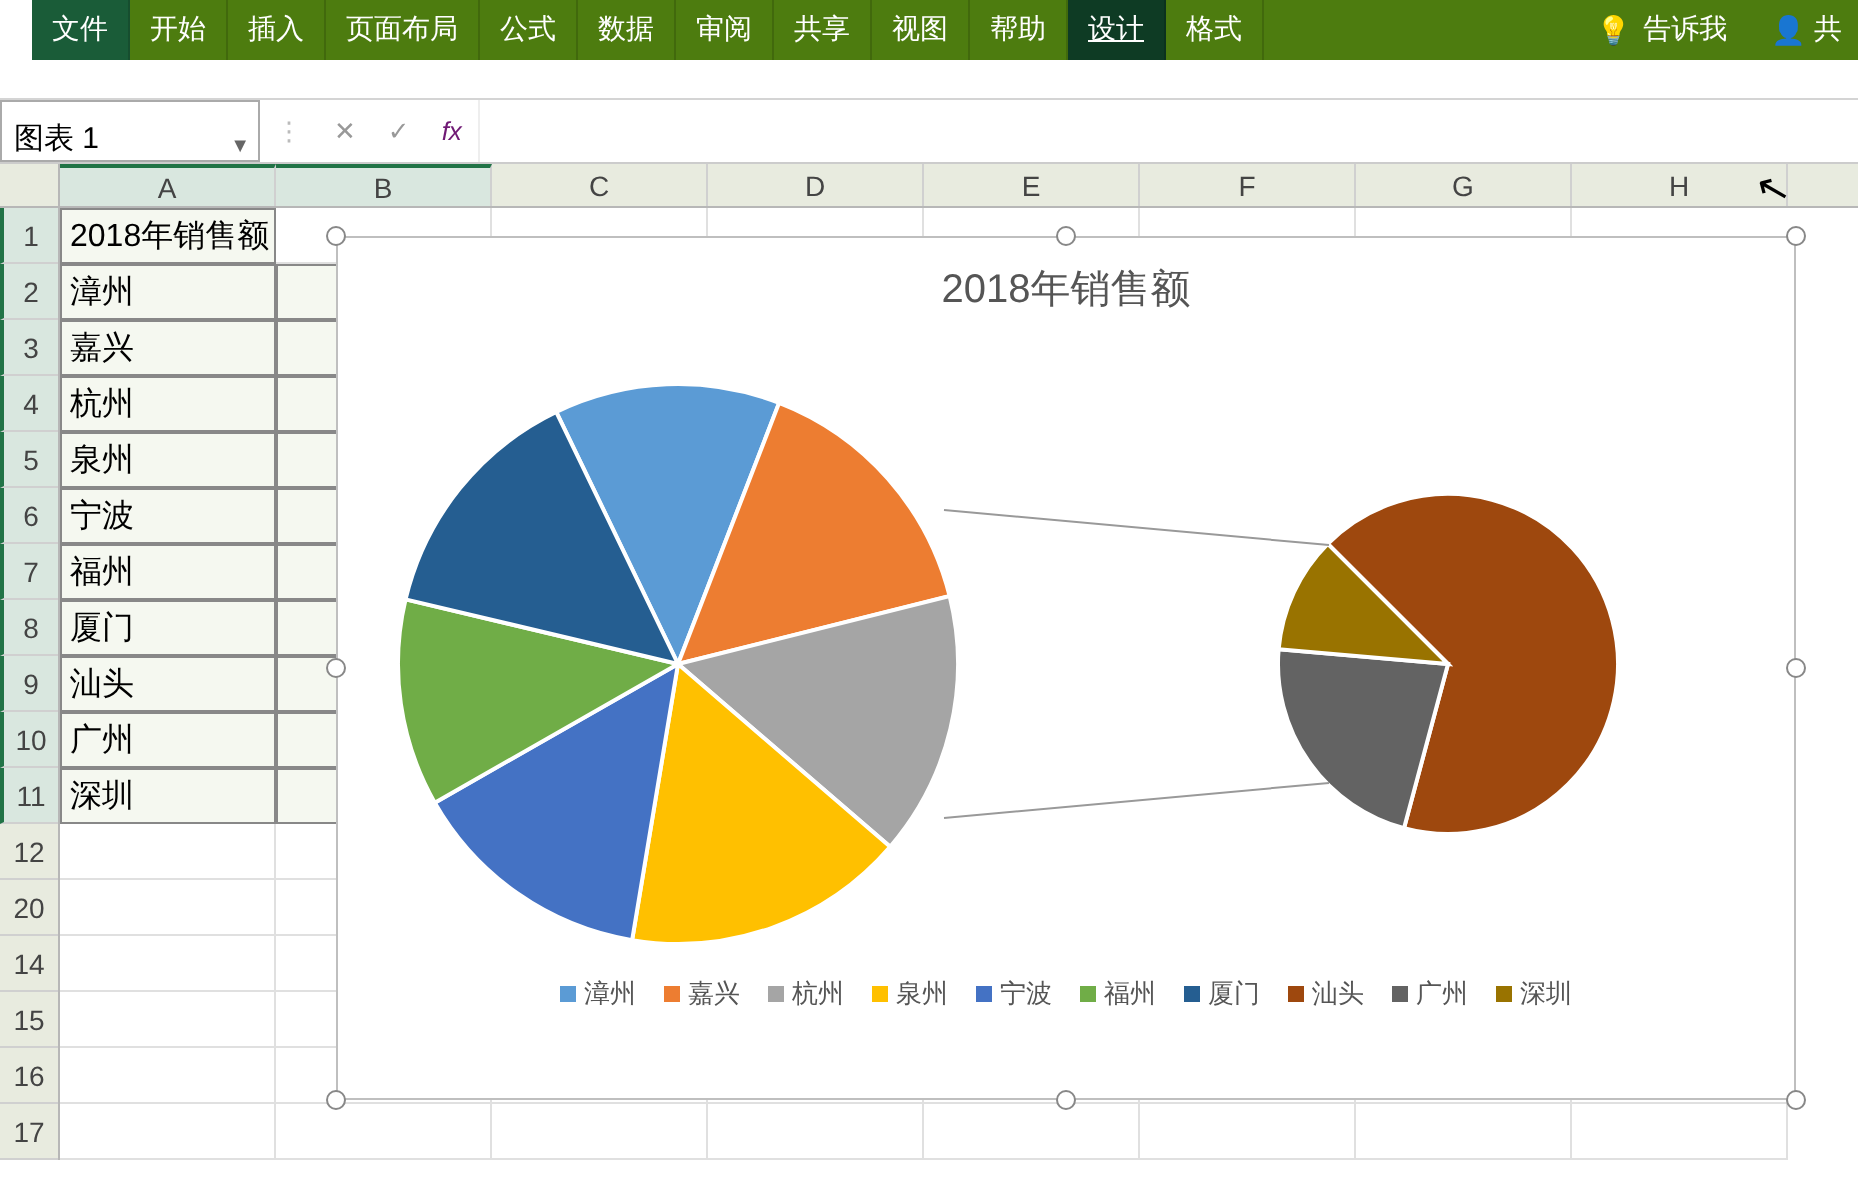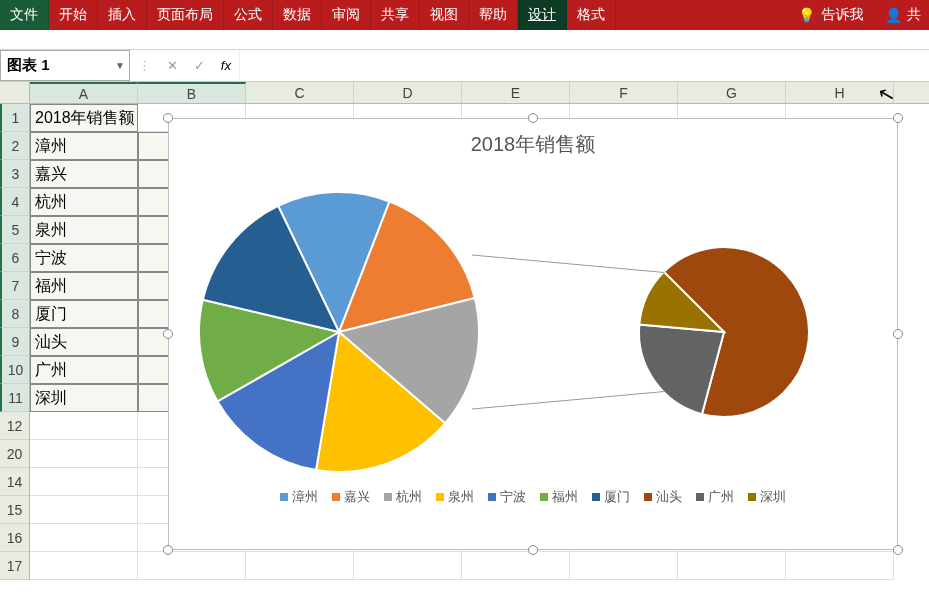--- a/index.html
+++ b/index.html
@@ -8,26 +8,27 @@
     font-size: 13px;
     background: #fff;
     width: 929px;
     height: 599px;
     overflow: hidden;
     position: relative;
   }
 
   
   .ribbon {
-    background: #b91c1c;
+    background: #4d7c0f;
     height: 30px;
     display: flex;
     align-items: stretch;
     color: #fff;
     font-size: 14px;
+    margin-left: 16px;
   }
   .ribbon-item {
     padding: 6px 10px;
     cursor: pointer;
     border-right: 1px solid rgba(0,0,0,0.15);
     display: flex;
     align-items: center;
   }
   .ribbon-item.file { background: #1a5c38; }
   .ribbon-item.active { background: #0e3b24; text-decoration: underline; }
@@ -56,39 +57,38 @@
     align-items: center;
     height: 32px;
     border-bottom: 1px solid #ccc;
     background: #fff;
   }
   .name-box {
     width: 130px;
     height: 100%;
     border: 1px solid #aaa;
     display: flex;
-    align-items: center;
-    padding: 12px 6px;
+    align-items: flex-end;
+    padding: 1px 6px;
     font-size: 15px;
     position: relative;
-    font-weight: bold;
   }
   .name-box .dropdown {
     position: absolute; right: 4px; font-size: 10px; color: #666;
   }
   .fx-controls {
     display: flex;
     align-items: center;
     height: 100%;
     padding: 0 8px;
     gap: 16px;
     color: #999;
     border-right: 1px solid #eee;
   }
-  .fx-controls .fx { font-style: italic; color: #000000; }
+  .fx-controls .fx { font-style: italic; color: #701a75; }
   .formula-input {
     flex: 1;
     height: 100%;
     border: none;
     padding: 0 6px;
     font-size: 14px;
   }
 
   
   .sheet {

